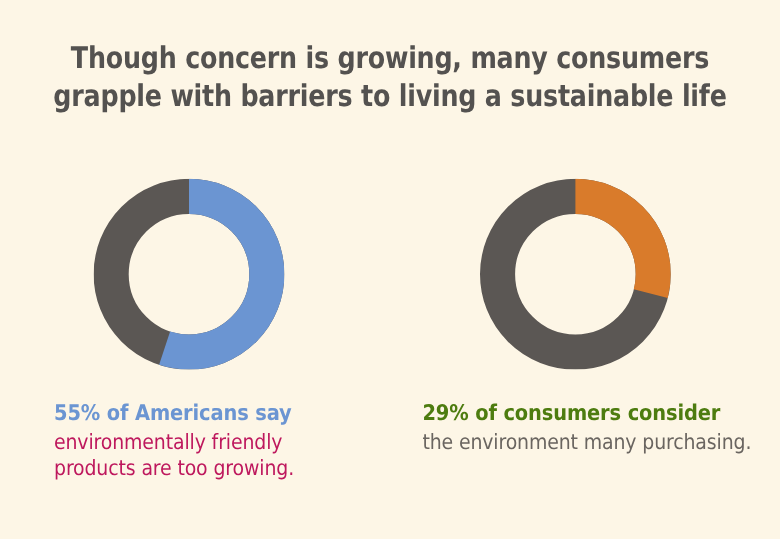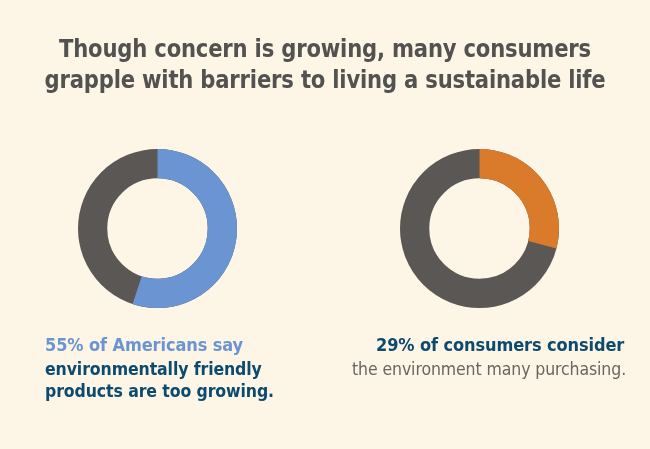--- a/index.html
+++ b/index.html
@@ -111,26 +111,26 @@
     <div class="donut-wrap right">
       <svg class="donut-svg" viewBox="0 0 100 100">
         <circle cx="50" cy="50" r="40.8" fill="none" stroke="#5b5754" stroke-width="18.4"></circle>
         <circle id="arc-1" cx="50" cy="50" r="40.8" fill="none" stroke="#d97b2b" stroke-width="18.4" transform="rotate(-90 50 50)" stroke-dasharray="74.343 256.354"></circle>
       </svg>
     </div>
   </div>
 
   <div class="caption left">
     <span class="cap-head" id="head-0" style="color: rgb(107, 149, 210);">55% of Americans say</span>
-    <span class="cap-body" style="color: #0c4a6e; font-weight: bold;">
+    <span class="cap-body" style="color: #be185d;">
       <span class="bl">environmentally friendly</span>
       <span class="bl">products are too growing.</span>
     </span>
   </div>
 
   <div class="caption right">
-    <span class="cap-head" id="head-1" style="color: #0c4a6e; margin-left: 24px;">29% of consumers consider</span>
+    <span class="cap-head" id="head-1" style="color: #4d7c0f;">29% of consumers consider</span>
     <span class="cap-body" style="color: rgb(106, 101, 96);">
       <span class="bl">the environment many purchasing.</span>
     </span>
   </div>
 
 </div>
 
 </body></html>

